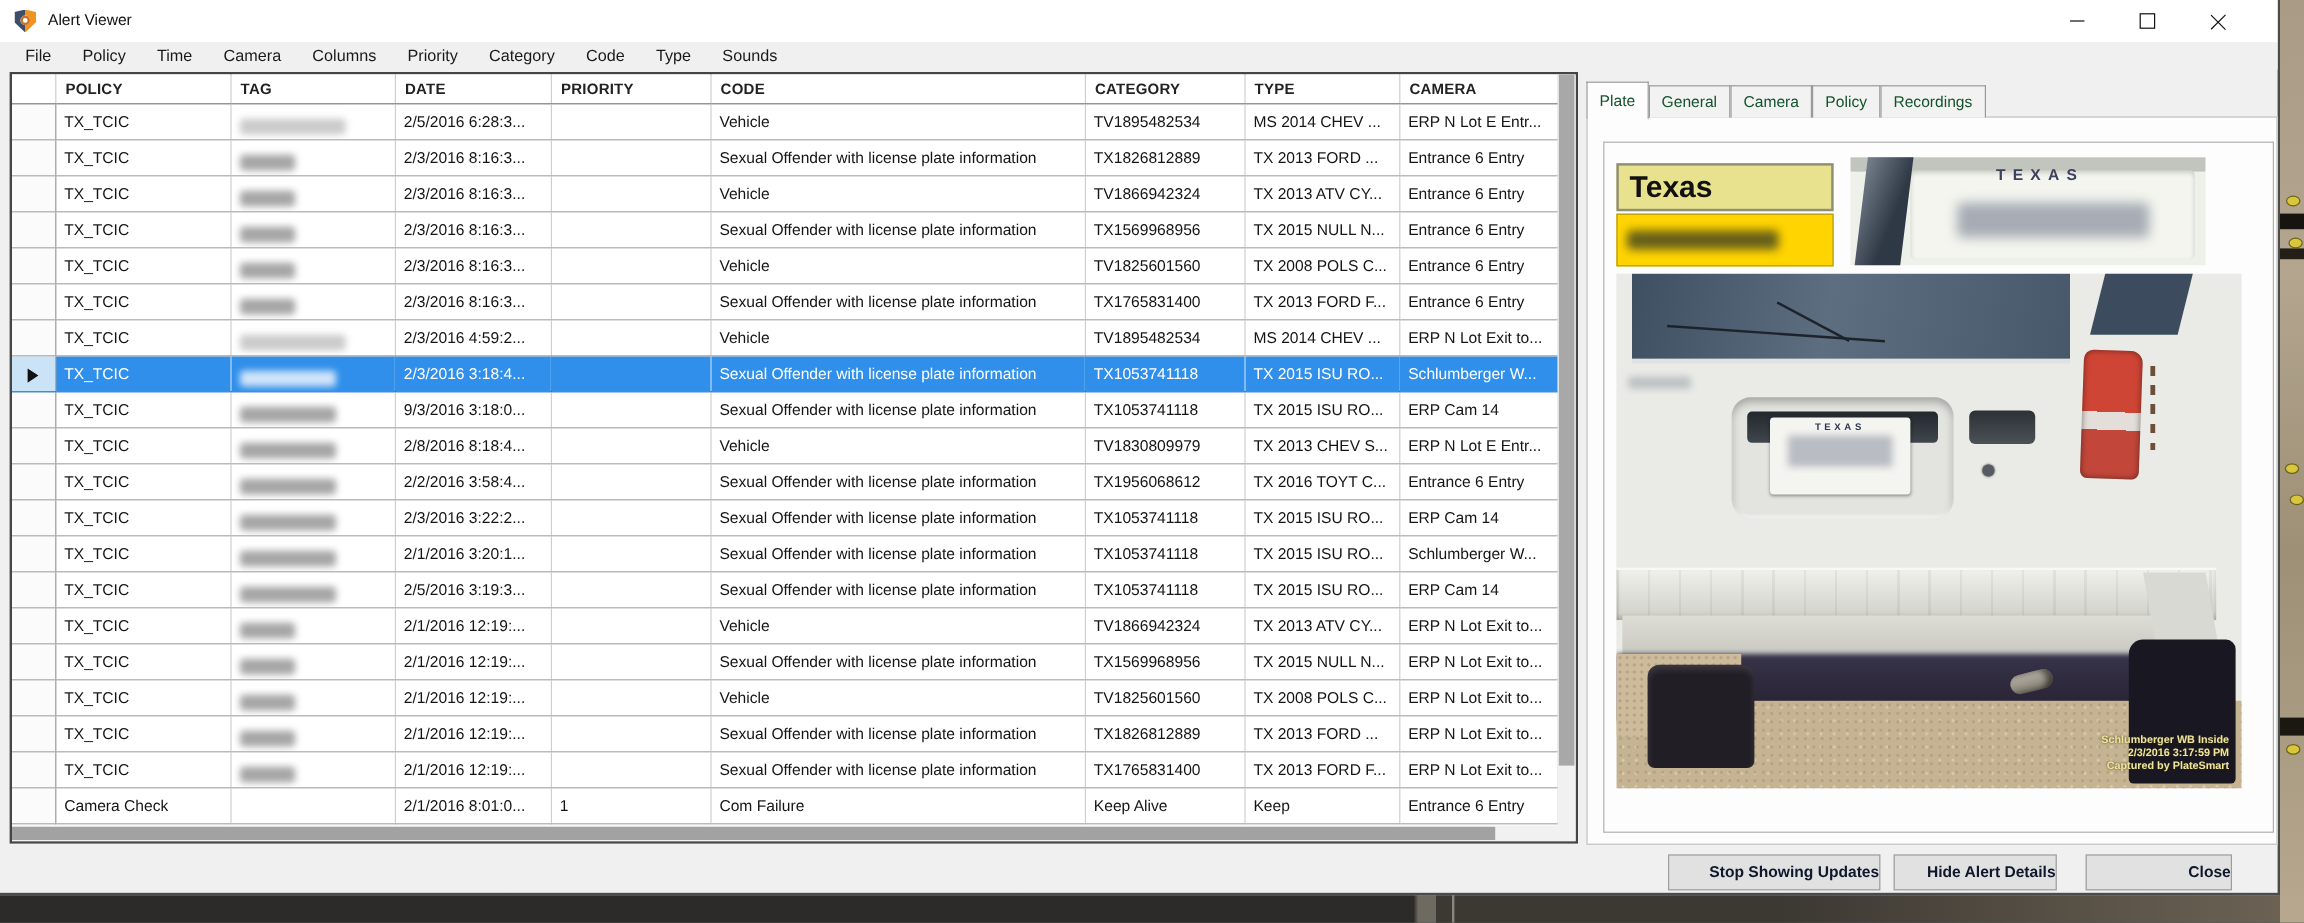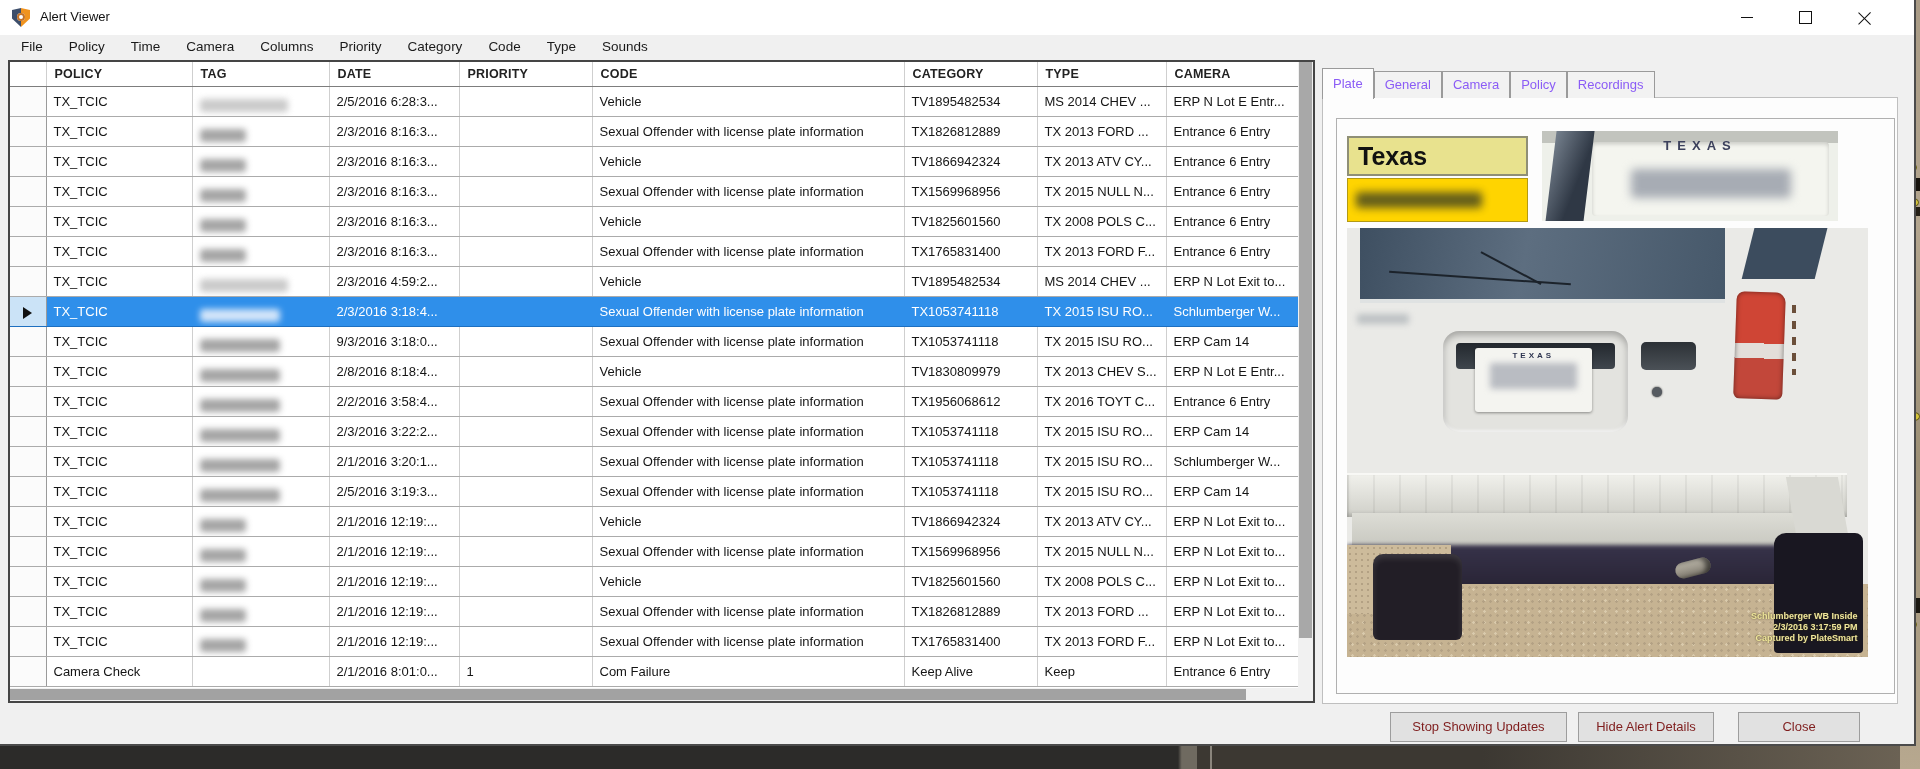--- a/index.html
+++ b/index.html
@@ -13,21 +13,21 @@
   .bg-right .dark2{position:absolute;left:0;top:207px;width:20px;height:9px;background:#241f16;}
   .bg-right .dark3{position:absolute;left:0;top:598px;width:20px;height:15px;background:#1b1812;}
   .bg-right .dot{position:absolute;width:10px;height:7px;border-radius:50%;
     background:#d8c63c;border:1px solid #6b621a;}
   .bg-bottom{position:absolute;left:0;top:746px;width:1900px;height:23px;
     background:linear-gradient(90deg,#2c2b29 0 62%,#6f6a60 62.2% 63%,#3c3832 63% 78%,#6b6254 100%);}
   .bg-bottom .vline{position:absolute;left:1210px;top:0;width:2px;height:23px;background:#8a857c;}
 
   
   .window{position:absolute;left:0;top:0;width:1898px;height:744px;background:#f0f0f0;
-    border-right:2px solid #4b4b4b;border-bottom:2px solid #4b4b4b;padding-left:16px;}
+    border-right:2px solid #4b4b4b;border-bottom:2px solid #4b4b4b;}
   .titlebar{position:absolute;left:0;top:0;width:100%;height:35px;background:#ffffff;}
   .app-icon{position:absolute;left:12px;top:8px;width:18px;height:19px;
     background:linear-gradient(90deg,#3d4e6b 50%,#f0931f 50%);
     clip-path:polygon(50% 0,100% 10%,100% 55%,50% 100%,0 55%,0 10%);}
   .app-icon::after{content:"";position:absolute;left:5px;top:5px;width:8px;height:8px;
     border-radius:50%;background:#fff;box-shadow:inset 0 0 0 2px #c3732a;}
   .win-title{position:absolute;left:40px;top:9px;font-size:13px;color:#111;}
   .cap-btns{position:absolute;right:20px;top:0;height:35px;display:flex;}
   .capbtn{width:59px;height:35px;display:flex;align-items:center;justify-content:center;cursor:default;}
   .glyph-min{width:12px;height:1px;background:#111;}
@@ -63,21 +63,21 @@
   .vscroll{position:absolute;right:0;top:0;bottom:13px;width:15px;background:#f1f1f1;}
   .vscroll .thumb{position:absolute;left:1px;right:1px;top:0;height:92%;background:#a8a8a8;}
   .hscroll{position:absolute;left:0;right:15px;bottom:0;height:13px;background:#f1f1f1;}
   .hscroll .thumb{position:absolute;top:1px;bottom:1px;left:0;width:96%;background:#a2a2a2;}
   .scroll-corner{position:absolute;right:0;bottom:0;width:15px;height:13px;background:#f1f1f1;}
 
   
   .tabpage{position:absolute;left:1322px;top:97px;width:574px;height:605px;background:#fdfdfd;
     border:1px solid #bfbfbf;}
   .tabs{position:absolute;left:1322px;top:70px;height:28px;display:flex;align-items:flex-end;}
-  .tab{padding:5px 10px 6px 10px;font-size:13px;color:#8b5cf6;background:#f2f2f2;
+  .tab{padding:5px 10px 6px 10px;font-size:13px;color:#14532d;background:#f2f2f2;
     border:1px solid #9a9a9a;border-bottom:none;margin-right:0;position:relative;}
   .tab.active{background:#fdfdfd;padding-top:7px;padding-bottom:8px;z-index:3;margin-bottom:-1px;}
 
   .groupbox{position:absolute;left:1336px;top:118px;width:557px;height:574px;background:#fdfdfd;
     border:1px solid #b0b0b0;box-shadow:inset 0 0 0 1px #fdfdfd;}
 
   .plate-state{position:absolute;left:1347px;top:136px;width:181px;height:40px;background:#e8e28e;
     border:2px solid #8f8f76;box-sizing:border-box;font-size:25px;font-weight:bold;color:#111;
     line-height:36px;padding-left:9px;}
   .plate-number{position:absolute;left:1347px;top:178px;width:181px;height:44px;background:#ffd400;
@@ -142,21 +142,21 @@
     border-radius:12px 8px 4px 4px;}
   .vp-exh{position:absolute;left:63%;top:77.5%;width:36px;height:16px;
     background:linear-gradient(#bcb7aa,#7d786d);border-radius:8px;transform:rotate(-14deg);
     box-shadow:inset -5px 0 5px rgba(0,0,0,.55);}
   .vp-cap{position:absolute;right:2%;bottom:3%;text-align:right;font-size:9px;line-height:11px;
     color:#efe69b;font-weight:bold;text-shadow:0 0 2px rgba(60,50,20,.9);}
 
   
   .panel-buttons{position:absolute;left:1322px;top:712px;width:574px;height:31px;}
   .btn{position:absolute;top:0;height:30px;background:#e1e1e1;border:1px solid #9d9d9d;
-    box-sizing:border-box;font-size:13px;color:#7f1d1d;text-align:center;line-height:28px;}
+    box-sizing:border-box;font-size:13px;color:#0f172a;text-align:right;line-height:28px;font-weight:bold;}
   .btn:nth-child(1){left:68px;width:177px;}
   .btn:nth-child(2){left:256px;width:136px;}
   .btn:nth-child(3){left:416px;width:122px;}
 </style>
 </head>
 <body>
 
 <div class="bg-right">
   <div class="dark1"></div>
   <div class="dark2"></div>

